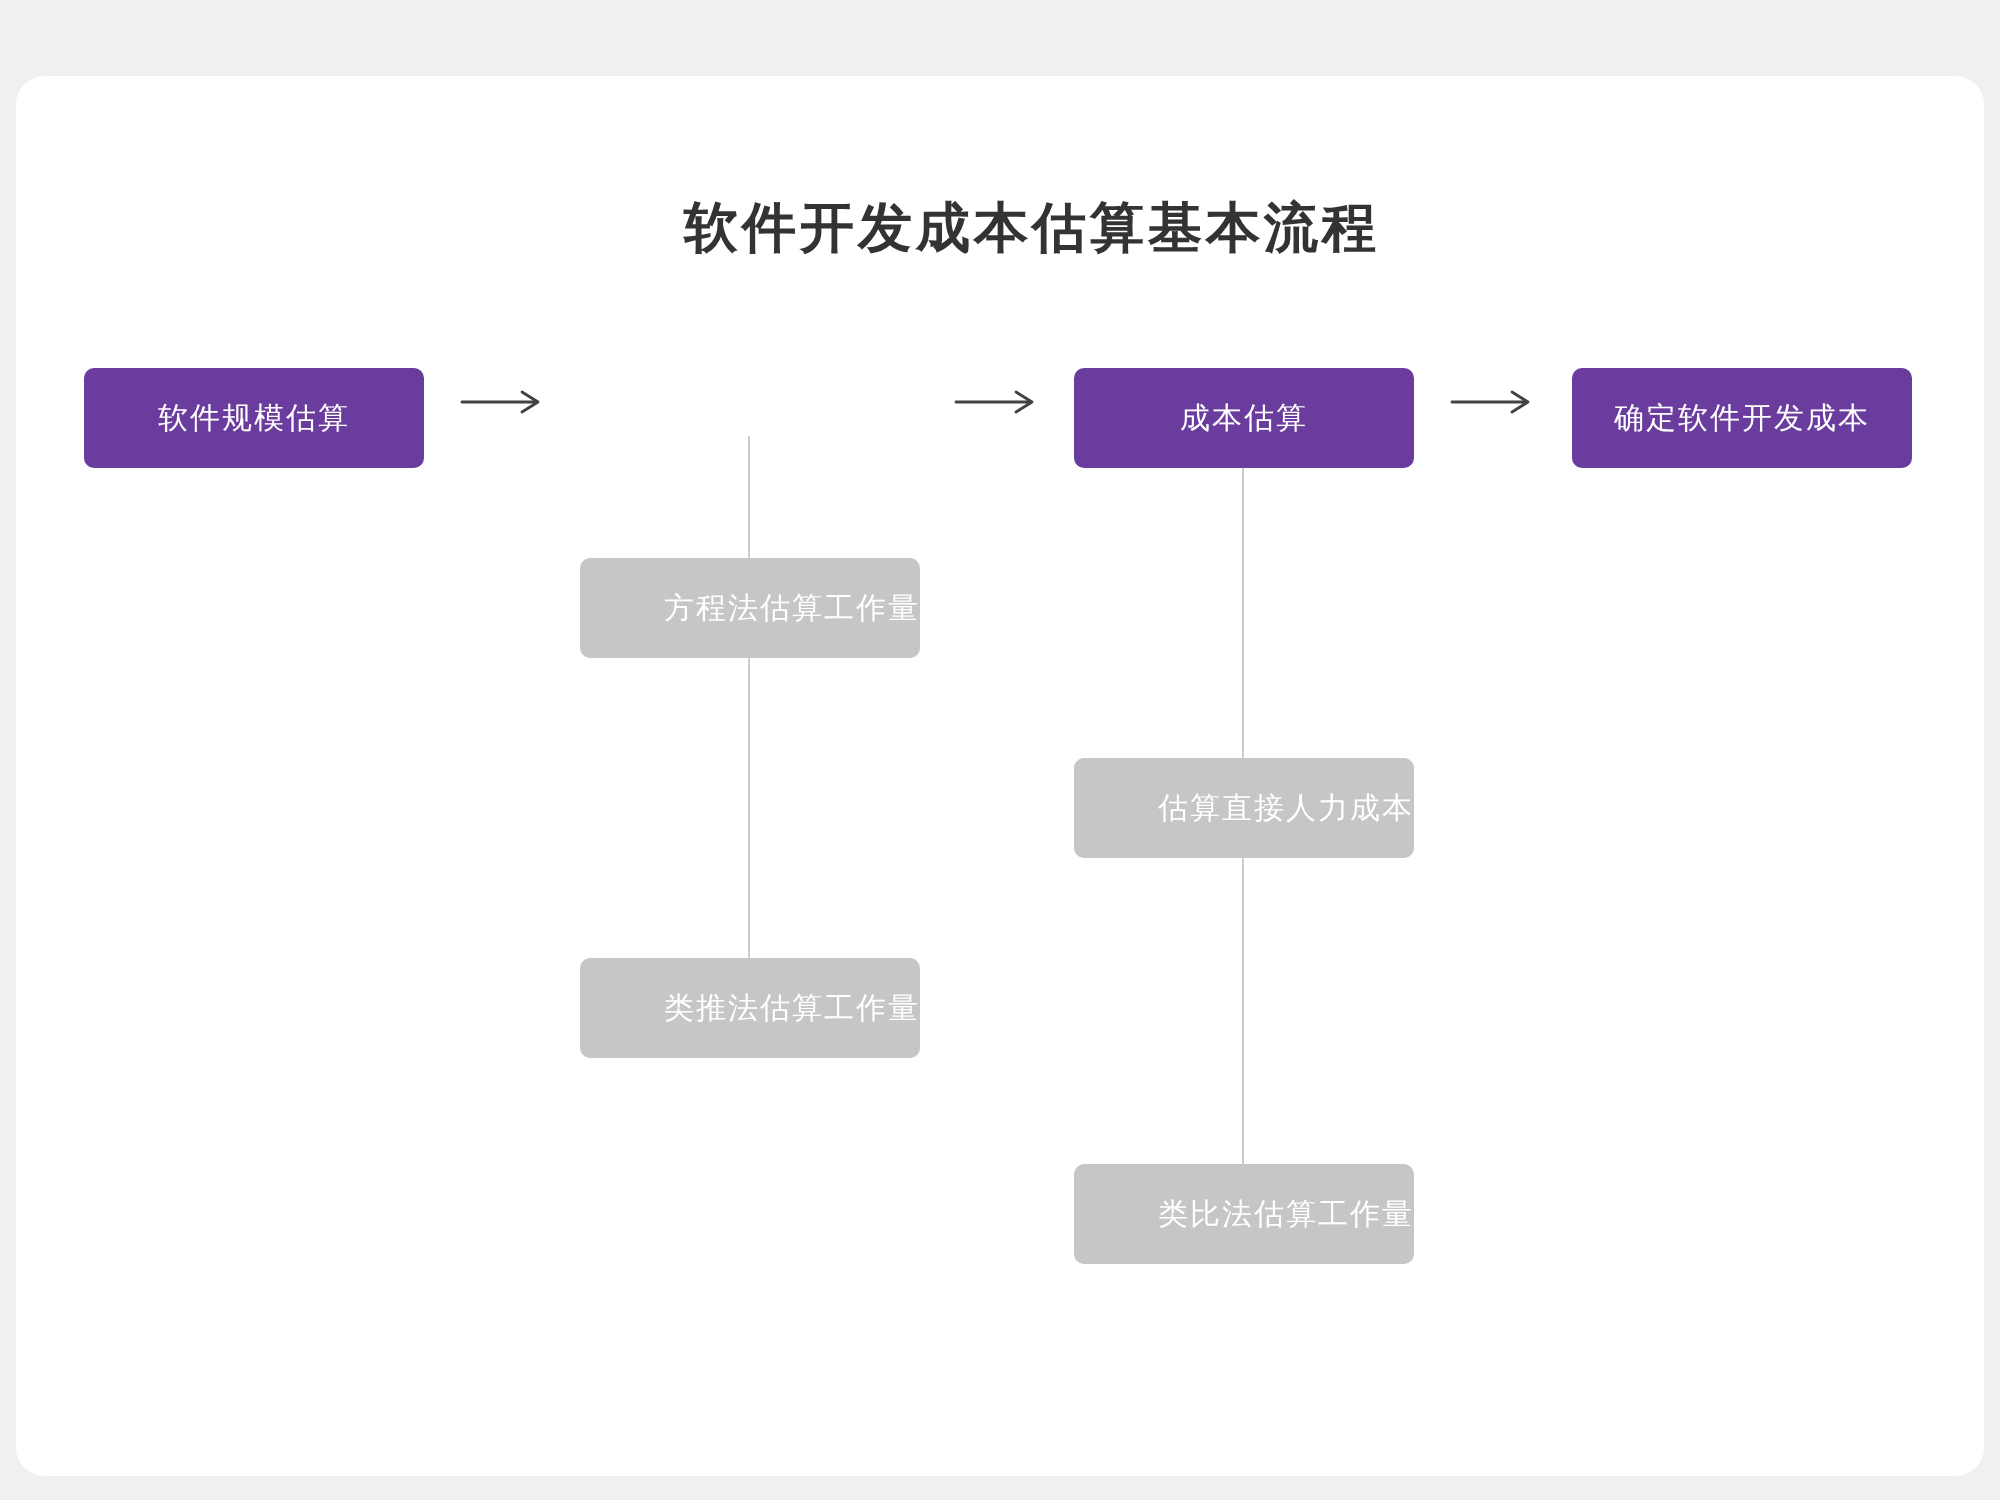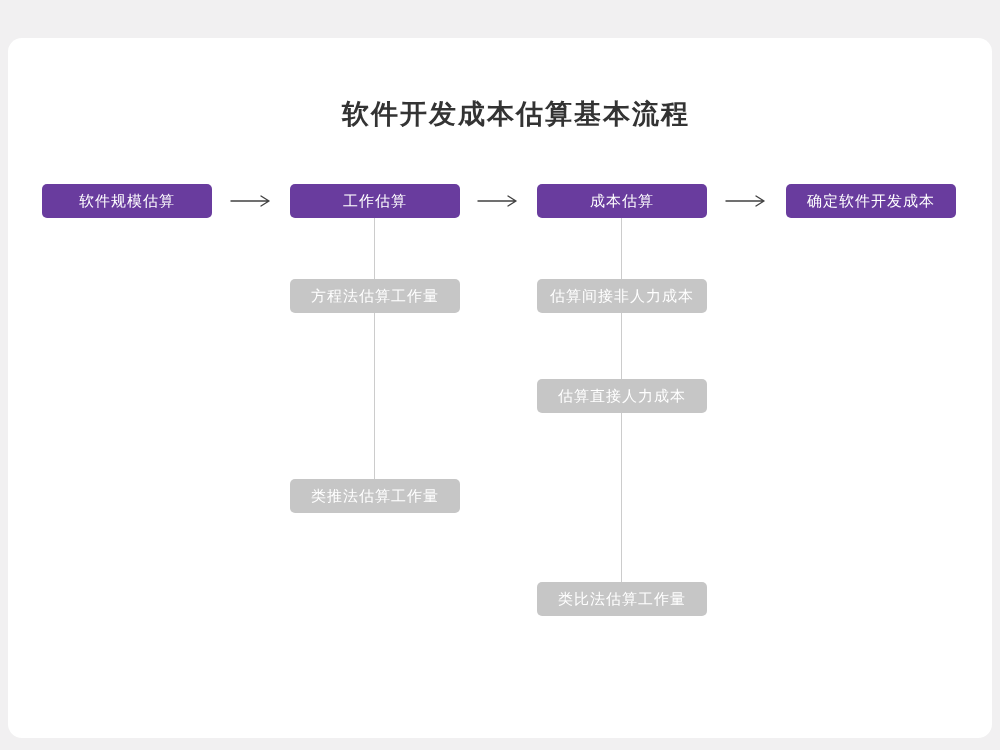--- a/index.html
+++ b/index.html
@@ -34,34 +34,35 @@
     width: 100%;
     text-align: center;
     font-size: 27px;
     font-weight: 600;
     letter-spacing: 2px;
     color: var(--title-text, #333333);
   }
   .node {
     position: absolute;
     width: 170px;
-    height: 34px;
+    height: 50px;
     border-radius: 5px;
     display: flex;
     align-items: center;
     justify-content: center;
     font-size: 15px;
     letter-spacing: 1px;
     color: var(--box-text, #ffffff);
   }
   .node-main {
     background: var(--primary, #693c9e);
   }
   .node-sub {
     background: var(--sub-box, #c6c6c6);
+    justify-content: flex-end;
   }
   .vline {
     position: absolute;
     width: 1px;
     background: var(--connector, #cccccc);
   }
   .arrow {
     position: absolute;
   }
   .arrow path {
@@ -80,23 +81,20 @@
     <div class="vline" style="left:613px; top:180px; height:381px"></div>
 
     <div class="node node-main" style="left:34px; top:146px">
       <span>软件规模估算</span>
     </div>
 
     <svg class="arrow" style="left:221px; top:154px" width="44" height="18" viewBox="0 0 44 18">
       <path d="M2 9 H40 M32 4 L40 9 L32 14" fill="none" stroke-width="1.4" stroke-linecap="round" stroke-linejoin="round"></path>
     </svg>
 
-    <div class="node node-main" style="left:282px; top:146px">
-      <span>工作估算</span>
-    </div>
 
     <svg class="arrow" style="left:468px; top:154px" width="44" height="18" viewBox="0 0 44 18">
       <path d="M2 9 H40 M32 4 L40 9 L32 14" fill="none" stroke-width="1.4" stroke-linecap="round" stroke-linejoin="round"></path>
     </svg>
 
     <div class="node node-main" style="left:529px; top:146px">
       <span>成本估算</span>
     </div>
 
     <svg class="arrow" style="left:716px; top:154px" width="44" height="18" viewBox="0 0 44 18">
@@ -107,23 +105,20 @@
       <span>确定软件开发成本</span>
     </div>
 
     <div class="node node-sub" style="left:282px; top:241px">
       <span>方程法估算工作量</span>
     </div>
     <div class="node node-sub" style="left:282px; top:441px">
       <span>类推法估算工作量</span>
     </div>
 
-    <div class="node node-sub" style="left:529px; top:241px">
-      <span>估算间接非人力成本</span>
-    </div>
     <div class="node node-sub" style="left:529px; top:341px">
       <span>估算直接人力成本</span>
     </div>
     <div class="node node-sub" style="left:529px; top:544px">
       <span>类比法估算工作量</span>
     </div>
 
   </div>
 </div>
 

